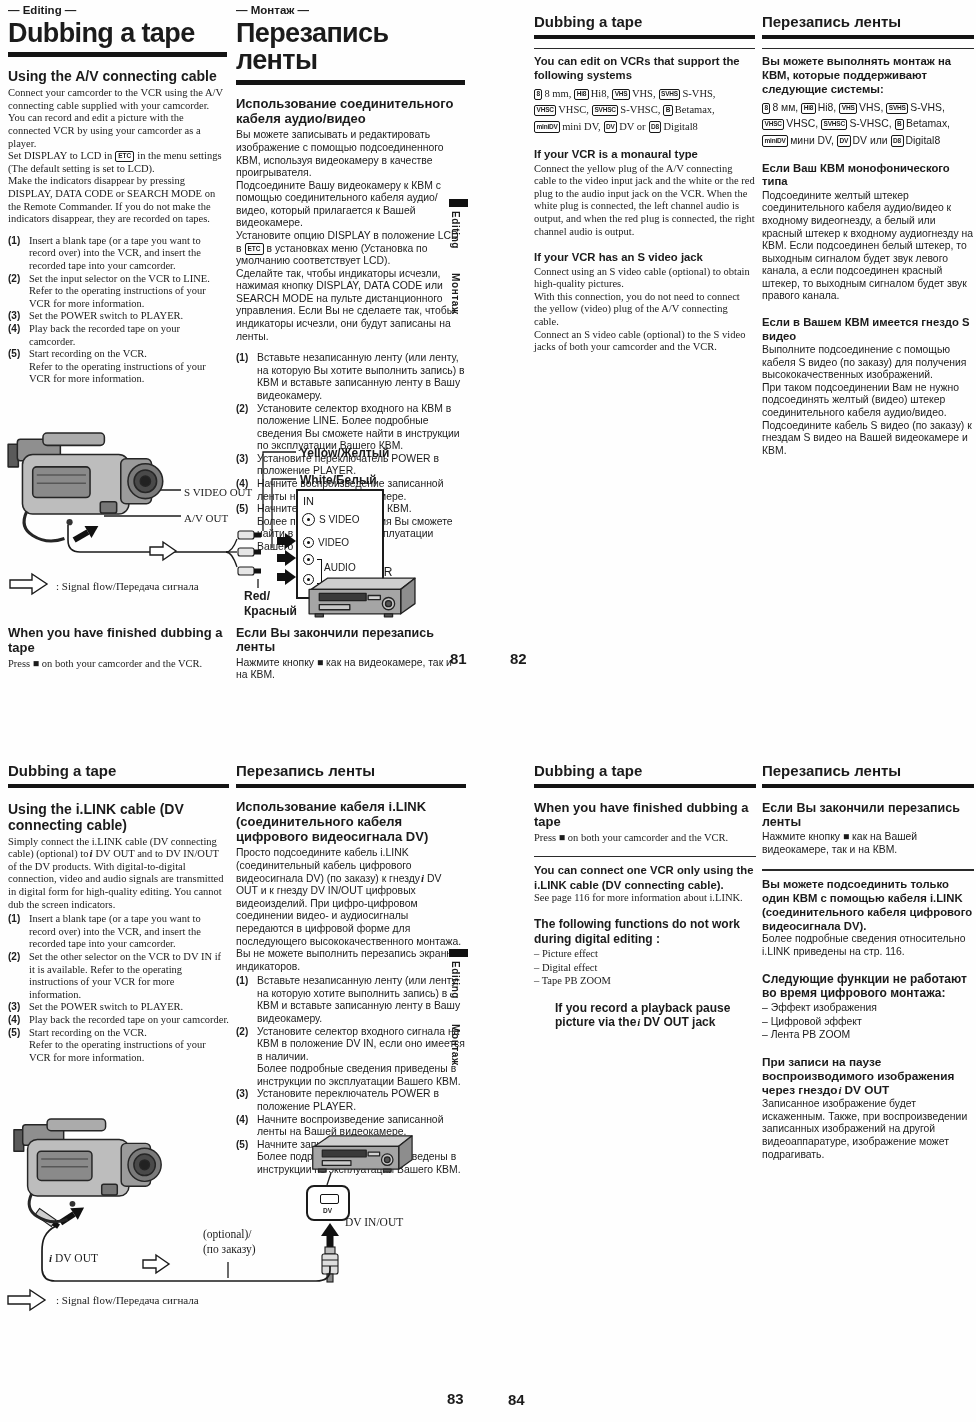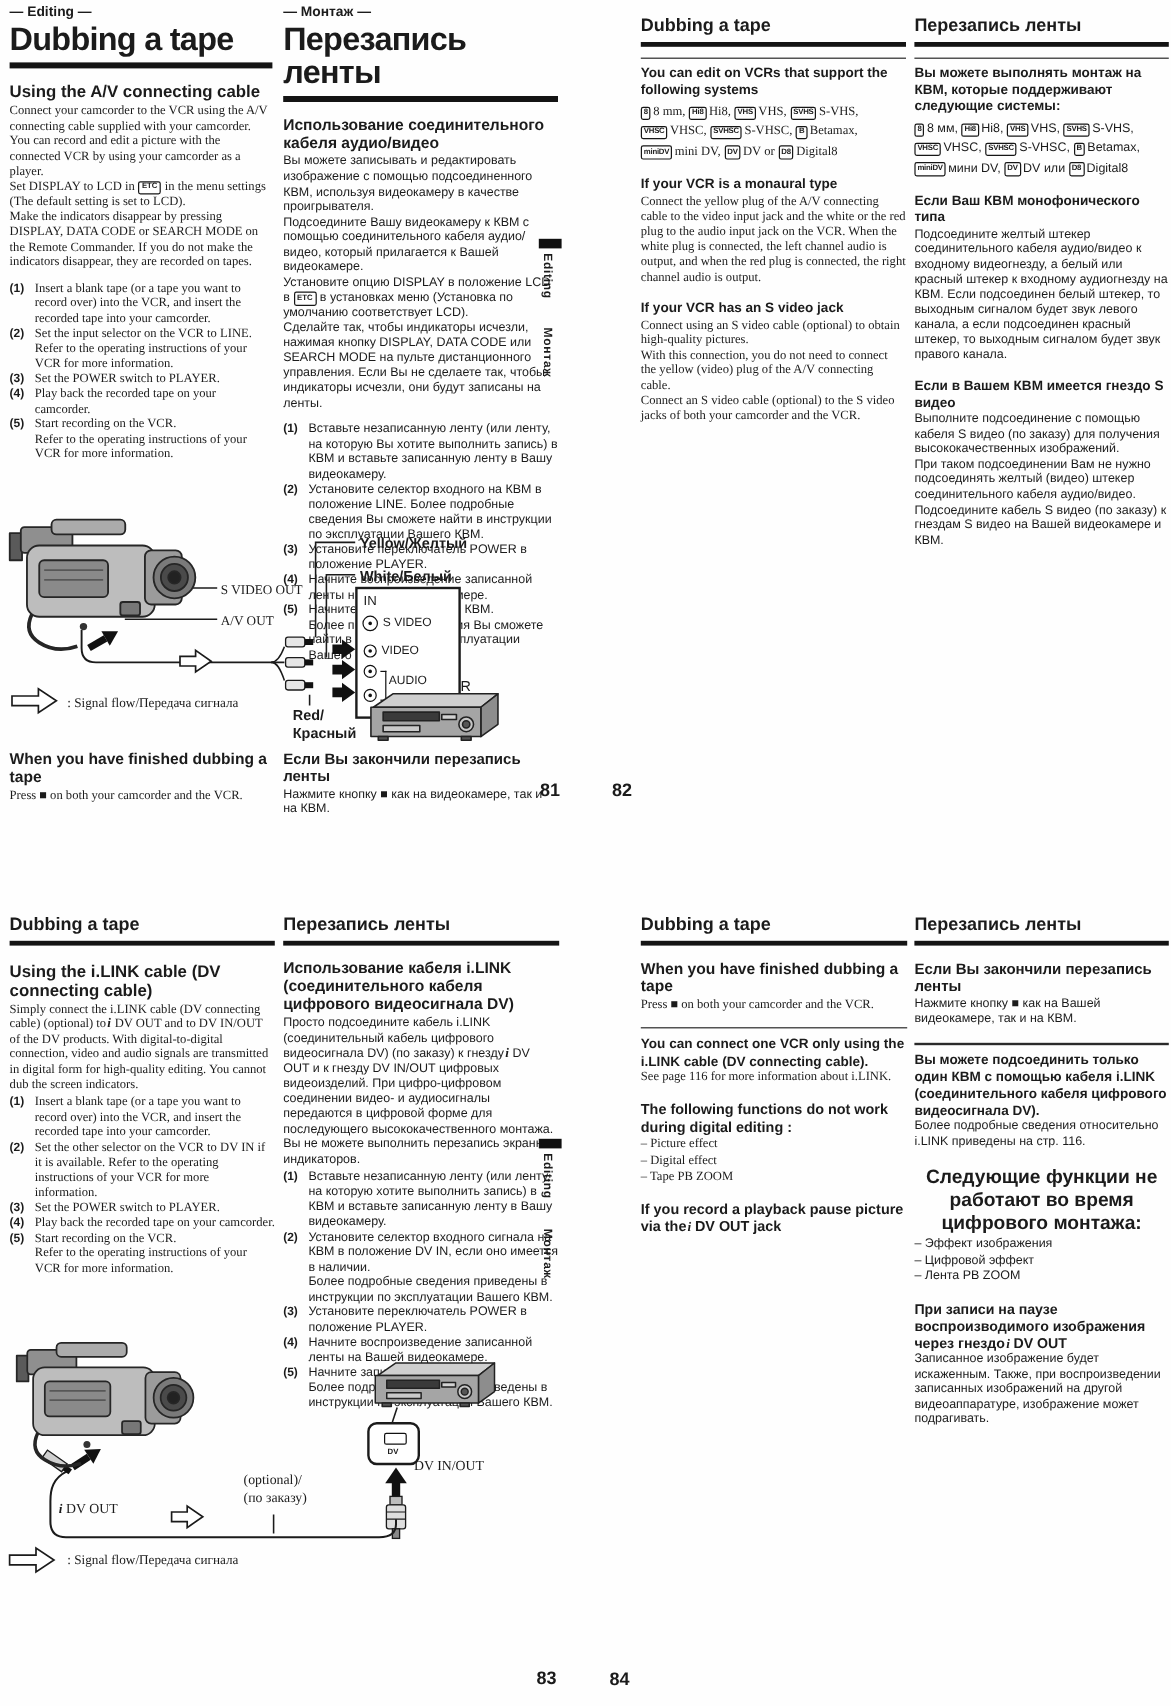--- a/index.html
+++ b/index.html
@@ -365,32 +365,32 @@
     <div class="rule1" style="margin:11px 0 6px;"></div>
     <div class="introb">You can connect one VCR only using the i.LINK cable (DV connecting cable).</div>
     <div class="en">See page 116 for more information about i.LINK.</div>
     <div class="sh3" style="font-size:12px;">The following functions do not work during digital editing :</div>
     <div class="en dash-list">
 
     <div>– Picture effect</div>
         <div>– Digital effect</div>
         <div>– Tape PB ZOOM</div>
       </div>
-    <div class="sh3" style="font-size:12px;"><span>If you record a playback pause picture via the</span><span class="ilink">i</span><span>DV OUT jack</span></div>
+    <div class="sh3" style="font-size:12px;margin-left:21px;"><span>If you record a playback pause picture via the</span><span class="ilink">i</span><span>DV OUT jack</span></div>
   </div>
 
   <div class="col ru" id="s2c4" style="left:762px; top:763px; width:212px;">
     <div class="colhead">Перезапись ленты</div>
     <div class="rule4"></div>
     <div class="h3" style="font-size:12.5px; margin-top:13px;">Если Вы закончили перезапись ленты</div>
     <div>Нажмите кнопку ■ как на Вашей видеокамере, так и на КВМ.</div>
     <div class="rule1" style="margin:13px 0 6px;"></div>
     <div class="introb">Вы можете подсоединить только один КВМ с помощью кабеля i.LINK (соединительного кабеля цифрового видеосигнала DV).</div>
     <div>Более подробные сведения относительно i.LINK приведены на стр. 116.</div>
-    <div class="sh3" style="font-size:16px;text-align:center;">Следующие функции не работают во время цифрового монтажа:</div>
+    <div class="sh3" style="font-size:12px;">Следующие функции не работают во время цифрового монтажа:</div>
     <div class="dash-list">
 
     <div>– Эффект изображения</div>
         <div>– Цифровой эффект</div>
         <div>– Лента PB ZOOM</div>
       </div>
     <div class="sh3" style="font-size:11.8px;"><span>При записи на паузе воспроизводимого изображения через гнездо</span><span class="ilink">i</span><span>DV OUT</span></div>
     <div>Записанное изображение будет искаженным. Также, при воспроизведении записанных изображений на другой видеоаппаратуре, изображение может подрагивать.</div>
   </div>
 

